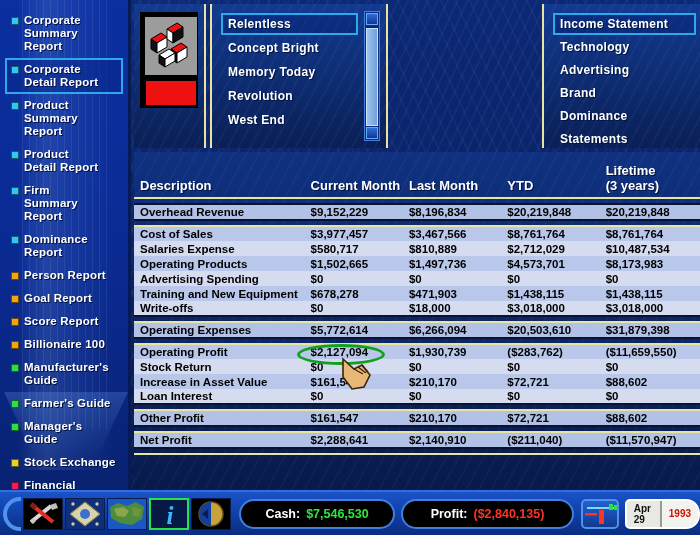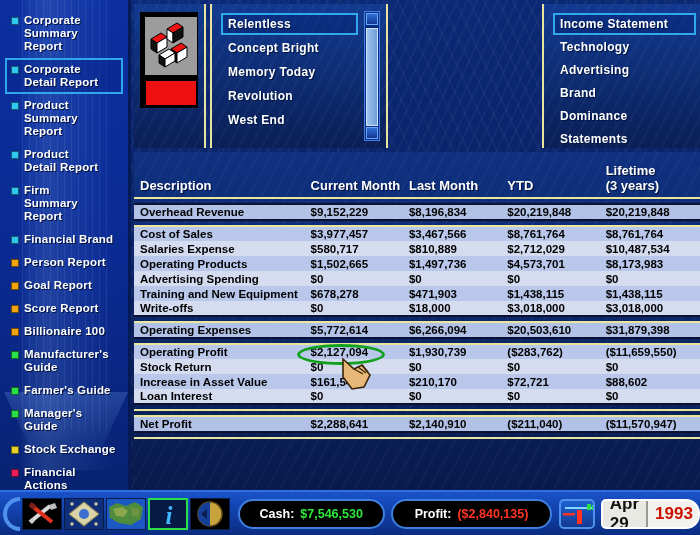--- a/index.html
+++ b/index.html
@@ -206,21 +206,21 @@
   #cashbox { width: 178px; margin-left: 8px; }
   #profitbox { width: 196px; margin-left: 6px; }
   .minichart {
     width: 44px; height: 30px; margin-left: 7px; position: relative;
     background: linear-gradient(180deg,#1f62d2,#12398f);
     border: 2px solid #4f92ee; border-radius: 5px; overflow: hidden; cursor: pointer;
   }
   .datebox {
     margin-left: 6px; height: 30px; background: #e9e9e4;
     border: 2px solid #ffffff; border-radius: 5px 14px 14px 5px;
-    display: flex; align-items: center; font-size: 17px; font-weight: bold;
+    display: flex; align-items: center; font-size: 10px; font-weight: bold;
     color: #111; overflow: hidden;
   }
   .datebox .d { padding: 0 7px; }
   .datebox .y { padding: 0 7px; color: #cc1100; border-left: 2px solid #9a9a94;
     background: #f2f2ee; align-self: stretch; display: flex; align-items: center; }
 </style>
 </head>
 <body>
 
 <div id="app">
@@ -250,21 +250,21 @@
           <span class="side-label">Product
 Detail Report</span>
         </div>
         <div class="side-item">
           <span class="side-bullet" style="background: rgb(47, 200, 240);"></span>
           <span class="side-label">Firm
 Summary Report</span>
         </div>
         <div class="side-item">
           <span class="side-bullet" style="background: rgb(47, 200, 240);"></span>
-          <span class="side-label">Financial Brand</span>
+          <span class="side-label">Dominance Report</span>
         </div>
         <div class="side-item">
           <span class="side-bullet" style="background: rgb(242, 164, 19);"></span>
           <span class="side-label">Person Report</span>
         </div>
         <div class="side-item">
           <span class="side-bullet" style="background: rgb(242, 164, 19);"></span>
           <span class="side-label">Goal Report</span>
         </div>
         <div class="side-item">
@@ -462,20 +462,27 @@
           </tr>
           <tr class="band-b">
             <td class="desc col-d">Loan Interest</td>
             <td class="col-n">$0</td>
             <td class="col-n">$0</td>
             <td class="col-n">$0</td>
             <td class="col-n">$0</td>
           </tr>
           <tr class="rule">
             <td colspan="5"></td>
+          </tr>
+          <tr class="sum">
+            <td class="desc col-d">Other Profit</td>
+            <td class="col-n">$161,547</td>
+            <td class="col-n">$210,170</td>
+            <td class="col-n">$72,721</td>
+            <td class="col-n">$88,602</td>
           </tr>
           <tr class="rule">
             <td colspan="5"></td>
           </tr>
           <tr class="sum">
             <td class="desc col-d">Net Profit</td>
             <td class="col-n">$2,288,641</td>
             <td class="col-n">$2,140,910</td>
             <td class="col-n">($211,040)</td>
             <td class="col-n">($11,570,947)</td>

